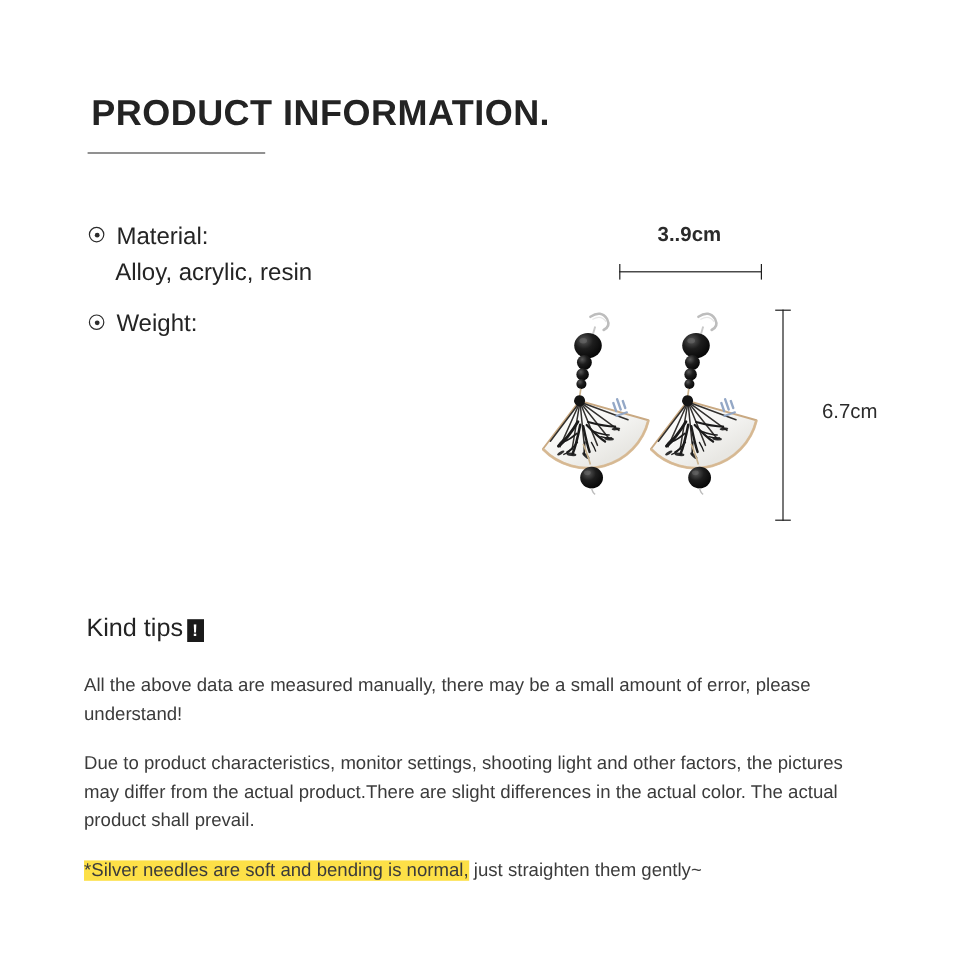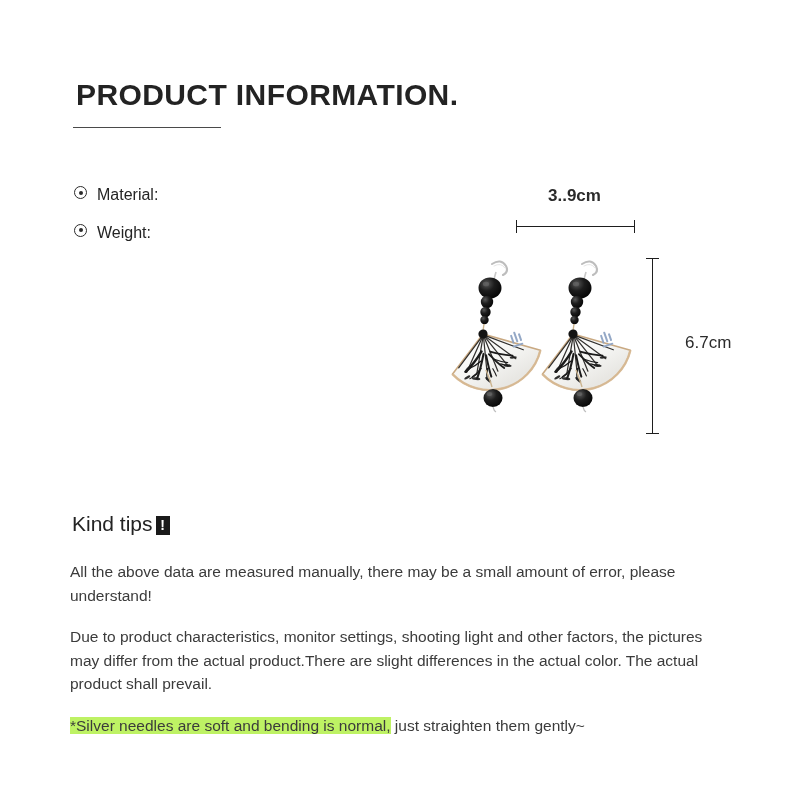--- a/index.html
+++ b/index.html
@@ -61,21 +61,21 @@
   .bullet-icon::after {
     content: "";
     position: absolute;
     left: 50%; top: 50%;
     width: 4px; height: 4px;
     margin: -2px 0 0 -2px;
     background: #2b2b2b;
     border-radius: 50%;
   }
   .spec-label {
-    font-size: 16px;
+    font-size: 20px;
     color: #242424;
     line-height: 1.1;
   }
   .spec-value {
     font-size: 20px;
     color: #242424;
     margin: 8px 0 0 22px;
     line-height: 1.15;
   }
 
@@ -193,36 +193,37 @@
     font-size: 15.5px;
     line-height: 1.52;
     color: #3b3b3b;
     margin: 0 0 18px 0;
   }
   .tip-para:last-child { margin-bottom: 0; }
   #tip-note {
     margin-top: 6px;
   }
   #tip-note .hl {
-    background: #bef264;
+    background: #fde047;
   }
 </style>
 </head>
 <body>
 
 <div id="page-title">PRODUCT INFORMATION.</div>
 <div id="title-rule"></div>
 
 <div id="spec-list">
 
   <div class="spec-item">
     <div class="spec-head">
       <span class="bullet-icon"></span>
       <span class="spec-label">Material:</span>
     </div>
+    <div class="spec-value">Alloy, acrylic, resin</div>
   </div>
 
   <div class="spec-item">
     <div class="spec-head">
       <span class="bullet-icon"></span>
       <span class="spec-label">Weight:</span>
     </div>
   </div>
 
 

